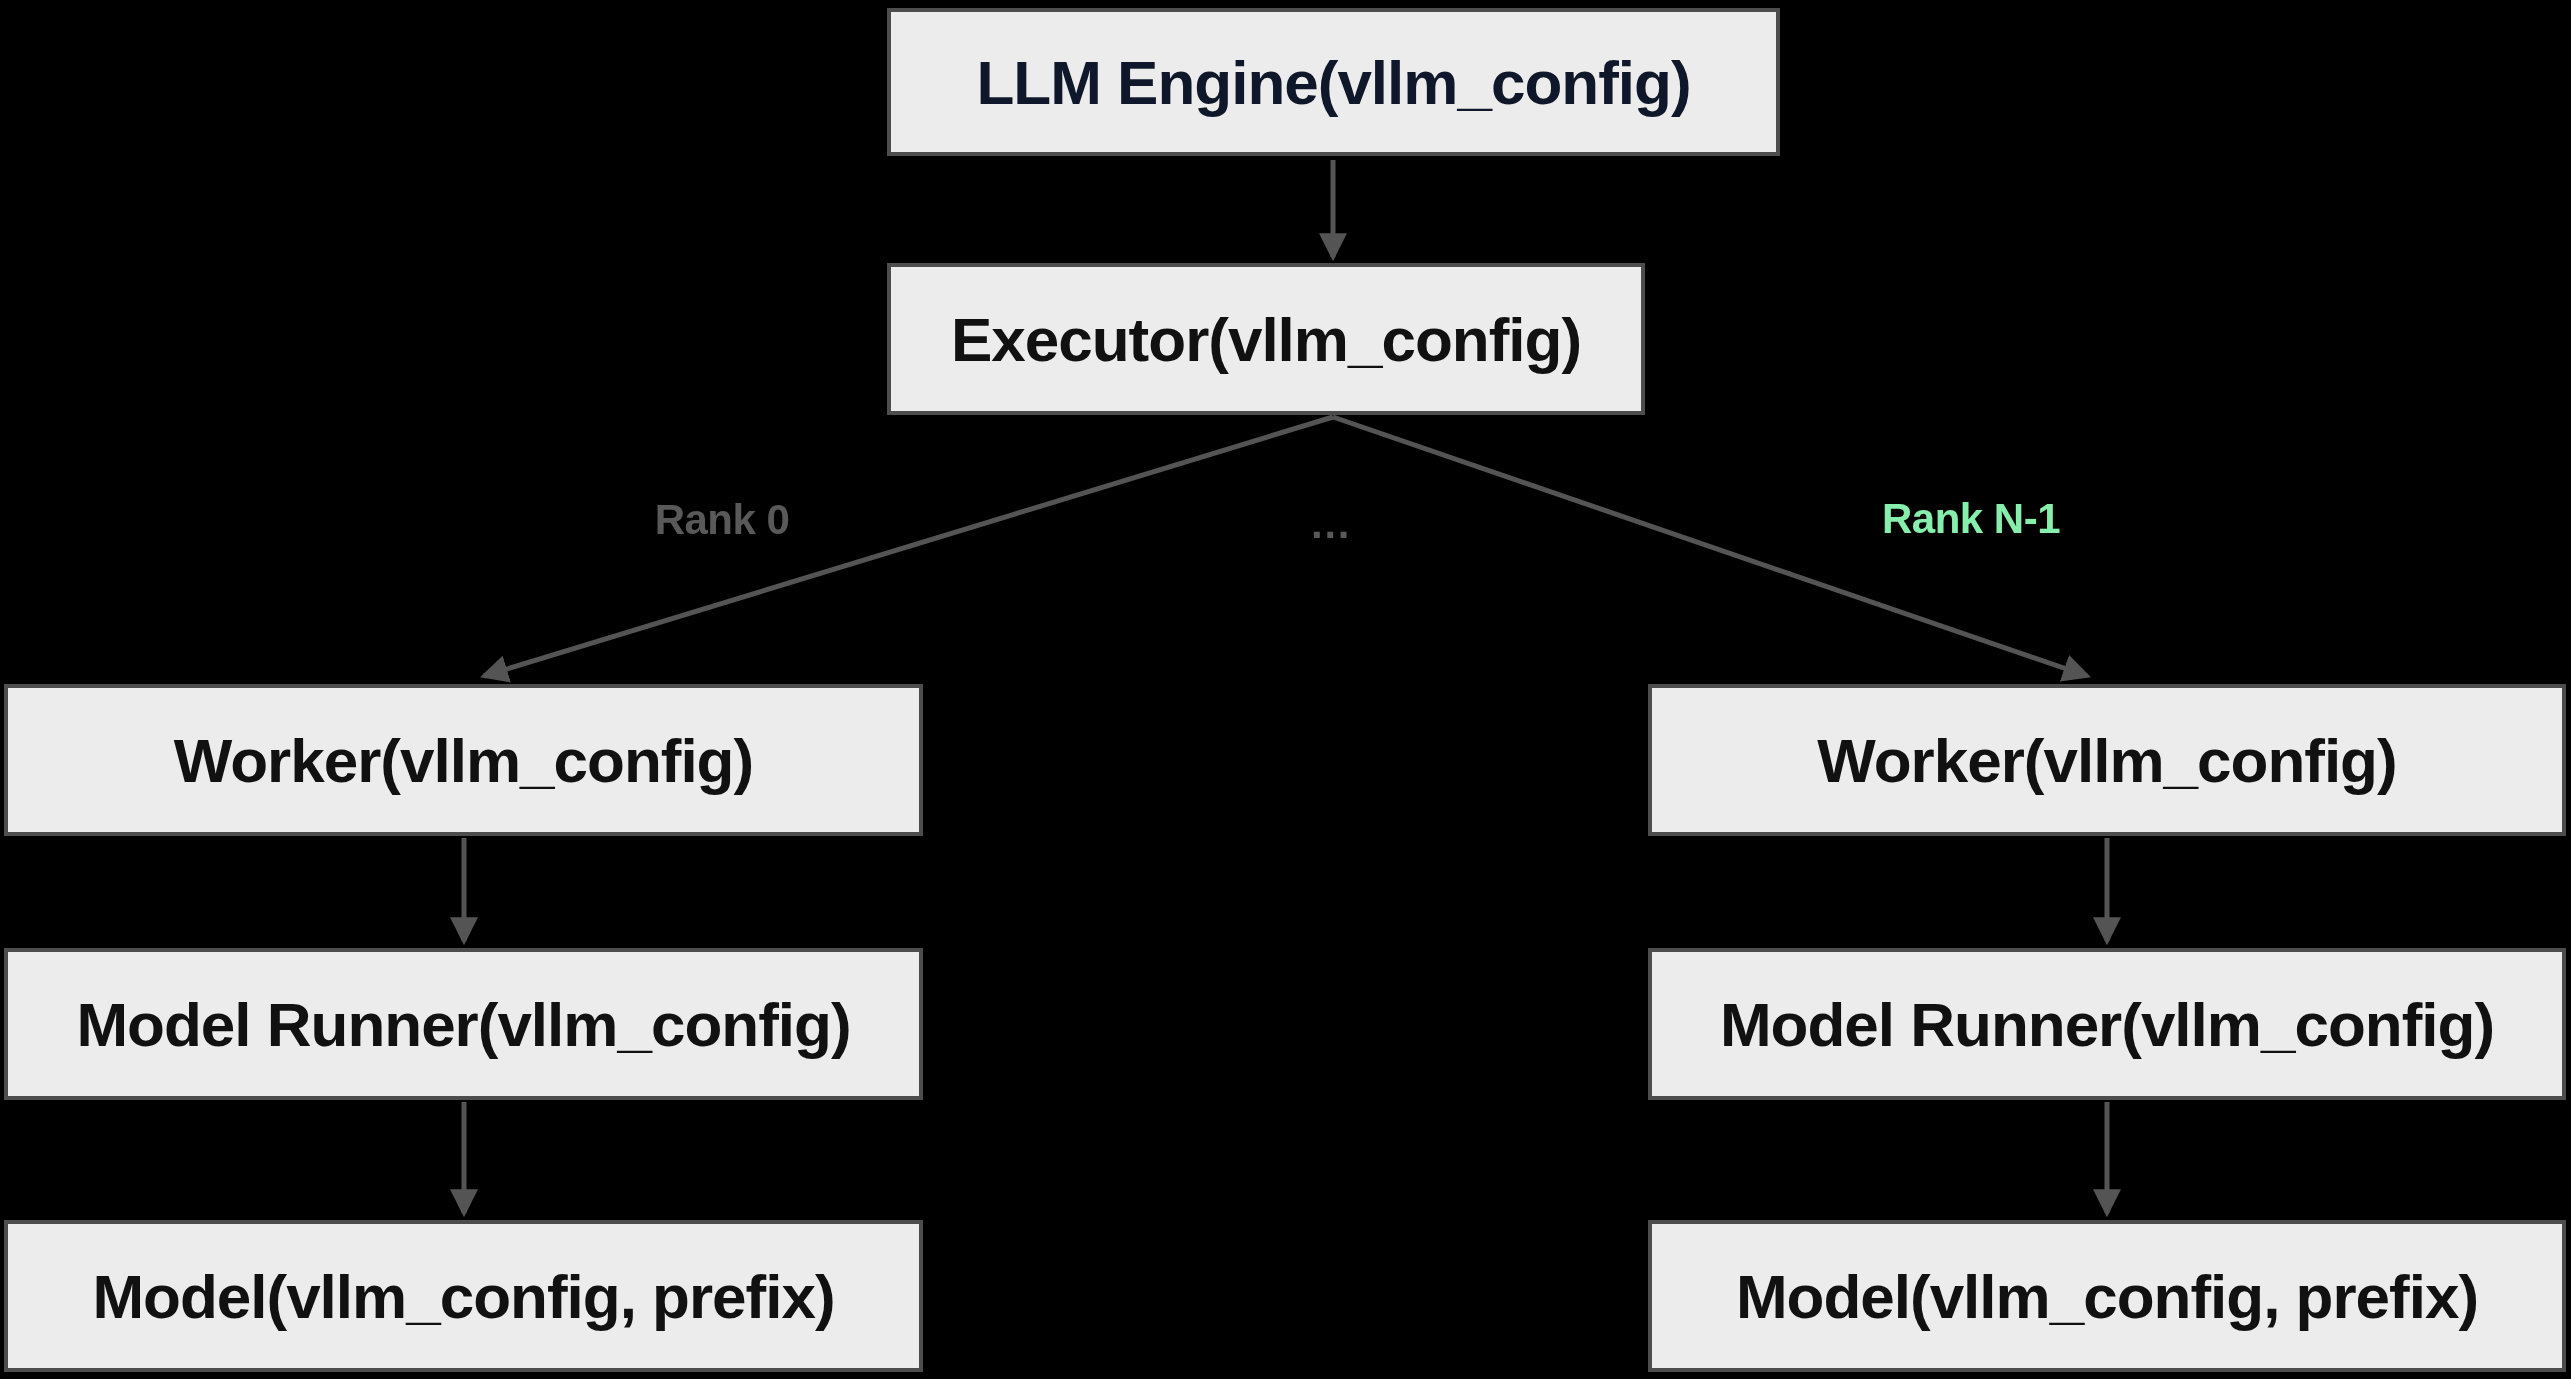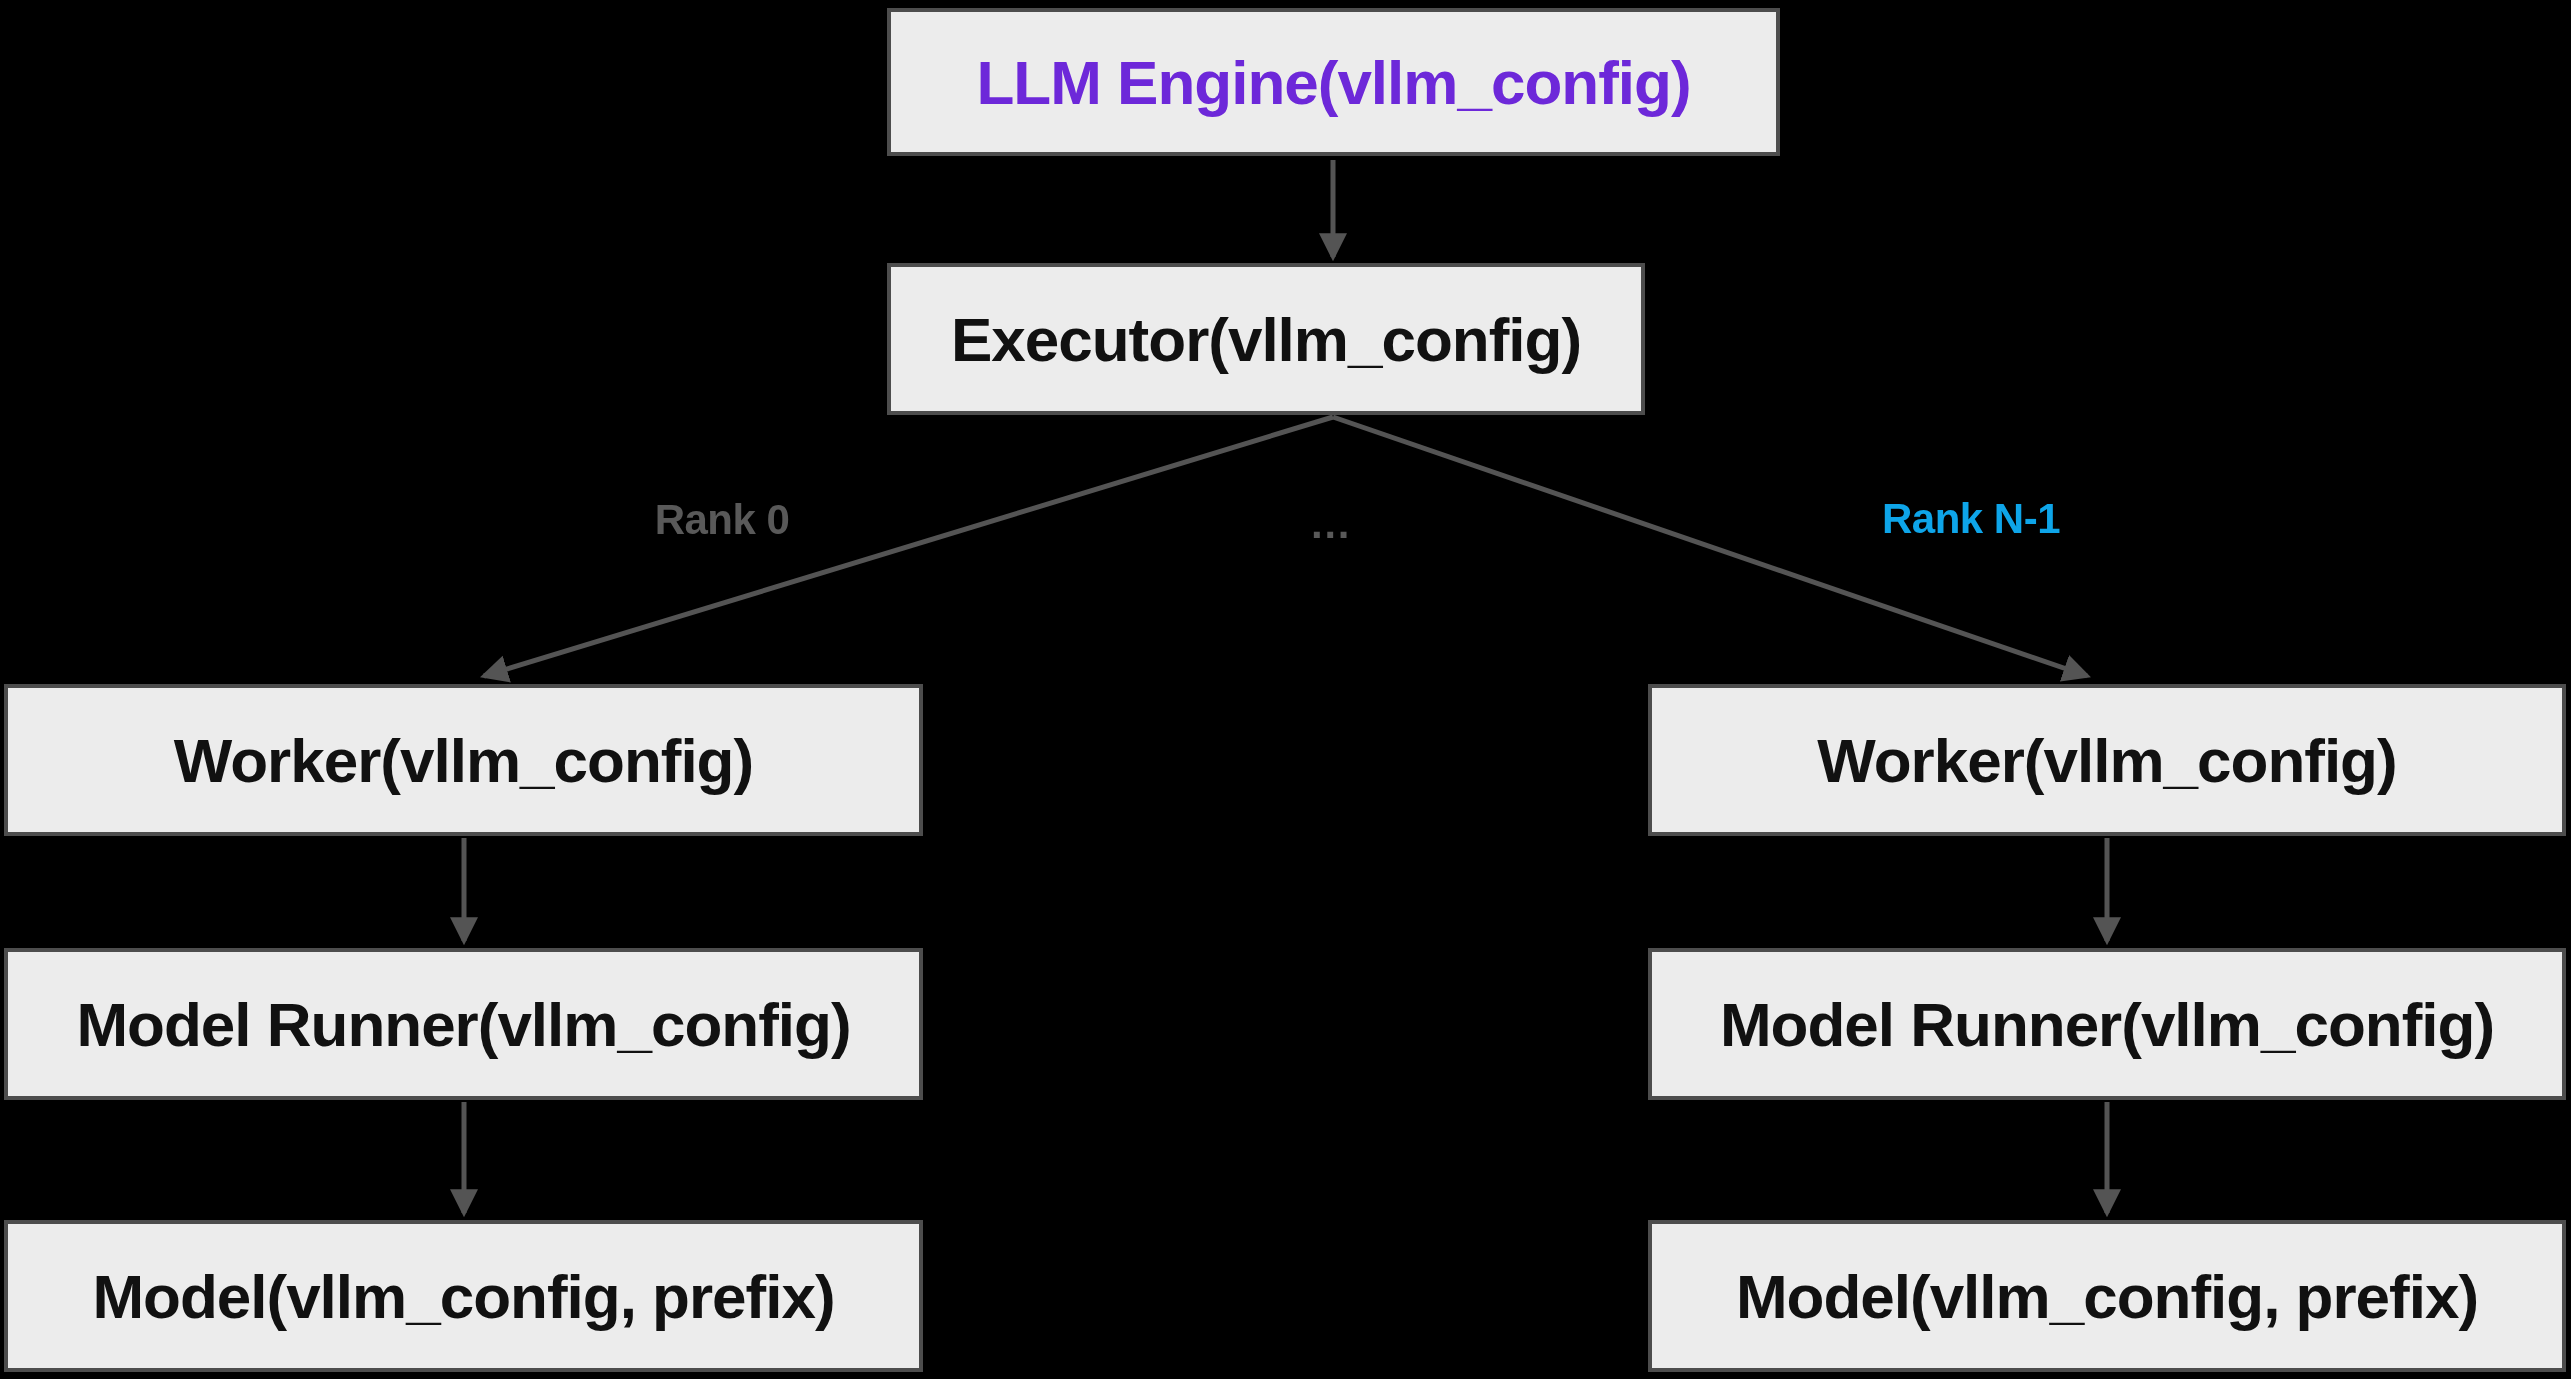--- a/index.html
+++ b/index.html
@@ -55,21 +55,21 @@
     <g>
         <line x1="1333" y1="160" x2="1333" y2="257" stroke="#545454" stroke-width="5" marker-end="url(#arrowhead)"></line>
         <line x1="1333" y1="417" x2="484" y2="676" stroke="#545454" stroke-width="5" marker-end="url(#arrowhead)"></line>
         <line x1="1333" y1="417" x2="2087" y2="676" stroke="#545454" stroke-width="5" marker-end="url(#arrowhead)"></line>
         <line x1="464" y1="838" x2="464" y2="941" stroke="#545454" stroke-width="5" marker-end="url(#arrowhead)"></line>
         <line x1="464" y1="1102" x2="464" y2="1213" stroke="#545454" stroke-width="5" marker-end="url(#arrowhead)"></line>
         <line x1="2107" y1="838" x2="2107" y2="941" stroke="#545454" stroke-width="5" marker-end="url(#arrowhead)"></line>
         <line x1="2107" y1="1102" x2="2107" y2="1213" stroke="#545454" stroke-width="5" marker-end="url(#arrowhead)"></line>
       </g>
   </svg>
-<div class="node" style="left: 887px; top: 8px; width: 893px; height: 148px; background: rgb(236, 236, 236); border-color: rgb(77, 77, 77); color: #6d28d9;">
+<div class="node" style="left: 887px; top: 8px; width: 893px; height: 148px; background: rgb(236, 236, 236); border-color: rgb(77, 77, 77); color: #0f172a;">
     <span>LLM Engine(vllm_config)</span>
   </div>
     <div class="node" style="left: 887px; top: 263px; width: 758px; height: 152px; background: rgb(236, 236, 236); border-color: rgb(77, 77, 77); color: rgb(17, 17, 17);">
     <span>Executor(vllm_config)</span>
   </div>
     <div class="node" style="left: 4px; top: 684px; width: 919px; height: 152px; background: rgb(236, 236, 236); border-color: rgb(77, 77, 77); color: rgb(17, 17, 17);">
     <span>Worker(vllm_config)</span>
   </div>
     <div class="node" style="left: 4px; top: 948px; width: 919px; height: 152px; background: rgb(236, 236, 236); border-color: rgb(77, 77, 77); color: rgb(17, 17, 17);">
     <span>Model Runner(vllm_config)</span>
@@ -81,14 +81,14 @@
     <span>Worker(vllm_config)</span>
   </div>
     <div class="node" style="left: 1648px; top: 948px; width: 918px; height: 152px; background: rgb(236, 236, 236); border-color: rgb(77, 77, 77); color: rgb(17, 17, 17);">
     <span>Model Runner(vllm_config)</span>
   </div>
     <div class="node" style="left: 1648px; top: 1220px; width: 918px; height: 152px; background: rgb(236, 236, 236); border-color: rgb(77, 77, 77); color: rgb(17, 17, 17);">
     <span>Model(vllm_config, prefix)</span>
   </div>
     <div class="edge-label" style="left: 722px; top: 520px; color: rgb(89, 89, 89);">Rank 0</div>
     <div class="edge-label" style="left: 1330px; top: 524px; color: rgb(89, 89, 89);">…</div>
-    <div class="edge-label" style="left: 1971px; top: 519px; color: #0ea5e9;">Rank N-1</div>
+    <div class="edge-label" style="left: 1971px; top: 519px; color: #86efac;">Rank N-1</div>
   </div>
 
 </body></html>

